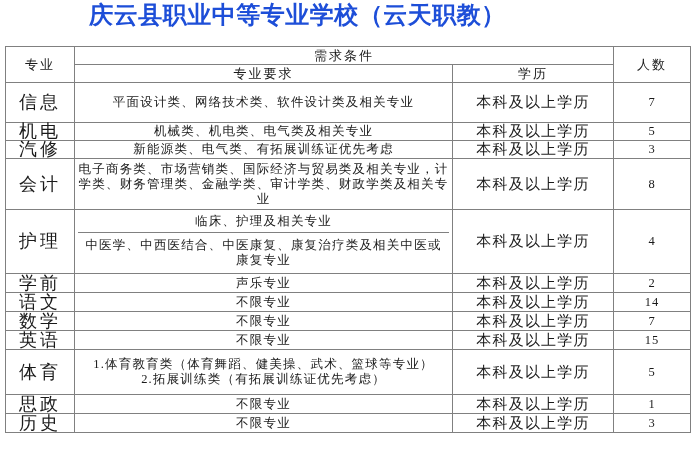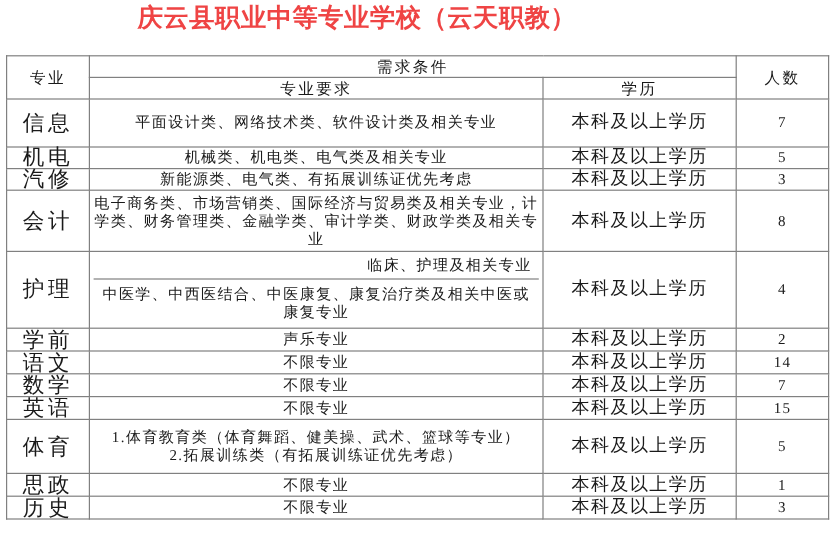--- a/index.html
+++ b/index.html
@@ -22,24 +22,24 @@
     box-sizing: border-box;
   }
 
   
   .doc-title {
     width: 595px;
     padding-top: 5px;
     text-align: center;
     font-family: "Liberation Serif", "DejaVu Serif", serif;
     font-weight: bold;
-    font-size: 21px;
+    font-size: 24px;
     line-height: 21px;
     letter-spacing: 0.5px;
-    color: #ef4444;
+    color: #1d4ed8;
   }
   .doc-title .line {
     display: block;
     white-space: nowrap;
   }
 
   
   .table-wrap {
     position: absolute;
     left: 5px;
@@ -177,21 +177,21 @@
           <td class="cell-edu">本科及以上学历</td>
           <td class="cell-count">8</td>
         </tr>
 
         <tr class="r-nurse">
           <td class="cell-major">护理</td>
           <td class="split">
             <table class="sub">
               <tbody>
                 <tr>
-                  <td style="height:19px;text-align:right;">临床、护理及相关专业</td>
+                  <td style="height:19px;">临床、护理及相关专业</td>
                 </tr>
                 <tr>
                   <td style="height:37px;">中医学、中西医结合、中医康复、康复治疗类及相关中医或康复专业</td>
                 </tr>
               </tbody>
             </table>
           </td>
           <td class="cell-edu">本科及以上学历</td>
           <td class="cell-count">4</td>
         </tr>

